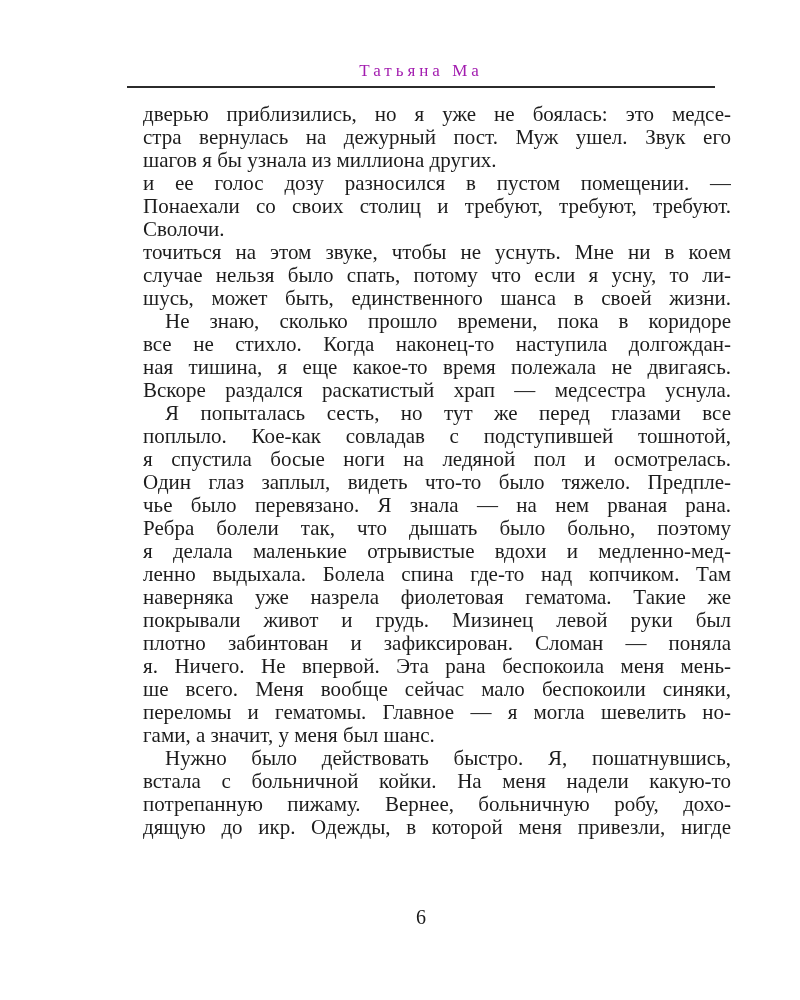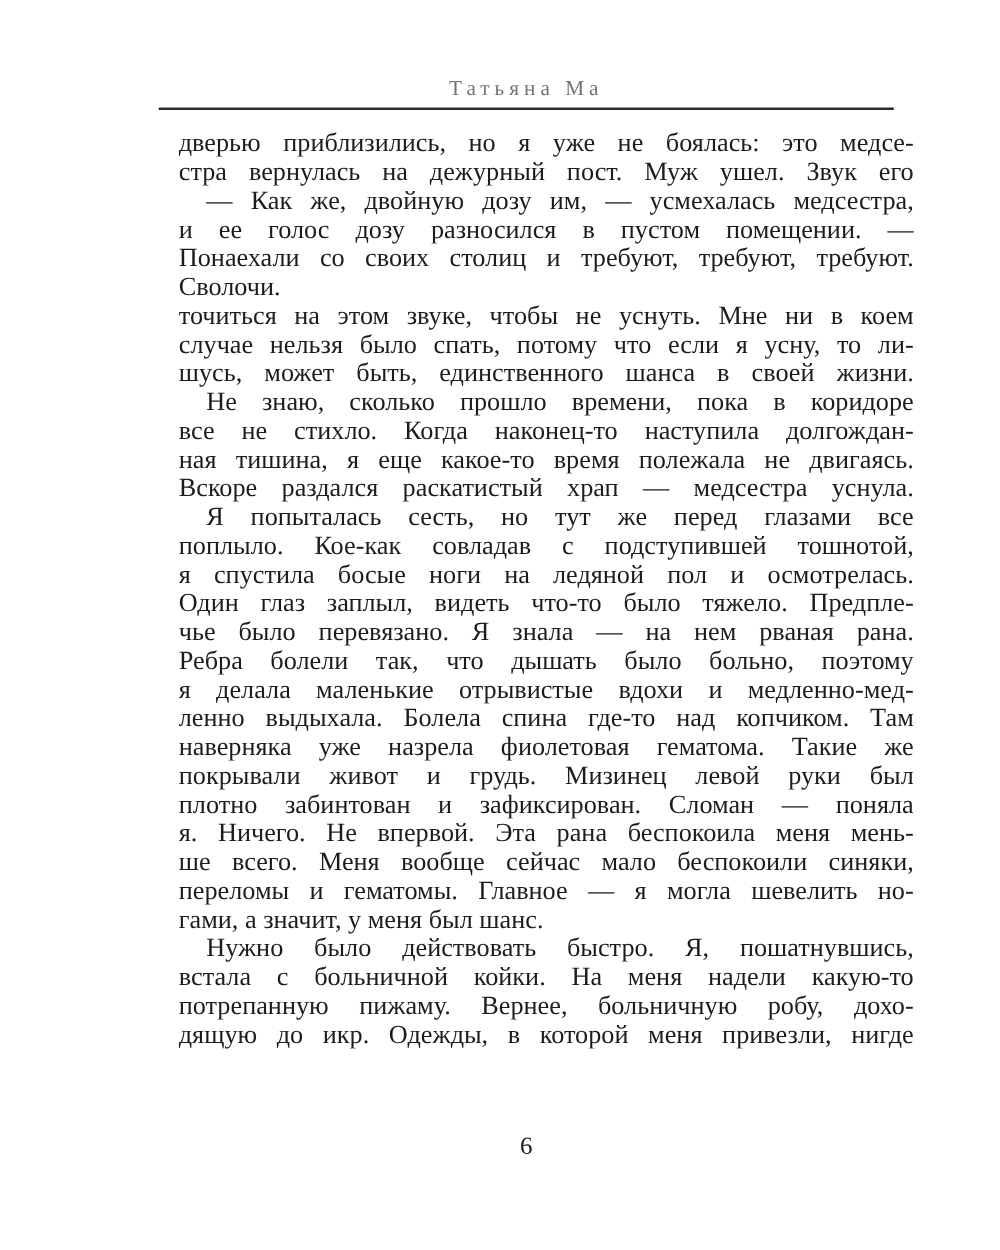--- a/index.html
+++ b/index.html
@@ -17,21 +17,21 @@
     overflow: hidden;
   }
   .running-header {
     position: absolute;
     left: 127px;
     top: 61px;
     width: 588px;
     text-align: center;
     font-size: 17px;
     letter-spacing: 4px;
-    color: #737373;
+    color: #a21caf;
     white-space: nowrap;
   }
   .header-rule {
     position: absolute;
     left: 127px;
     top: 86px;
     width: 588px;
     height: 1.5px;
     background: #2b2b2b;
   }
@@ -69,21 +69,21 @@
 </style>
 </head>
 <body>
 
 <div class="page">
   <div class="running-header">Татьяна Ма</div>
   <div class="header-rule"></div>
   <div class="body-text">
       <div class="line jst">дверью приблизились, но я уже не боялась: это медсе-</div>
       <div class="line jst">стра вернулась на дежурный пост. Муж ушел. Звук его</div>
-      <div class="line jst ind">— Как же, двойную дозу им, — усмехалась медсестра,</div>
+      <div class="line">шагов я бы узнала из миллиона других.</div>
       <div class="line jst">и ее голос дозу разносился в пустом помещении. —</div>
       <div class="line jst">Понаехали со своих столиц и требуют, требуют, требуют.</div>
       <div class="line">Сволочи.</div>
       <div class="line jst">точиться на этом звуке, чтобы не уснуть. Мне ни в коем</div>
       <div class="line jst">случае нельзя было спать, потому что если я усну, то ли-</div>
       <div class="line jst">шусь, может быть, единственного шанса в своей жизни.</div>
       <div class="line jst ind">Не знаю, сколько прошло времени, пока в коридоре</div>
       <div class="line jst">все не стихло. Когда наконец-то наступила долгождан-</div>
       <div class="line jst">ная тишина, я еще какое-то время полежала не двигаясь.</div>
       <div class="line jst">Вскоре раздался раскатистый храп — медсестра уснула.</div>

